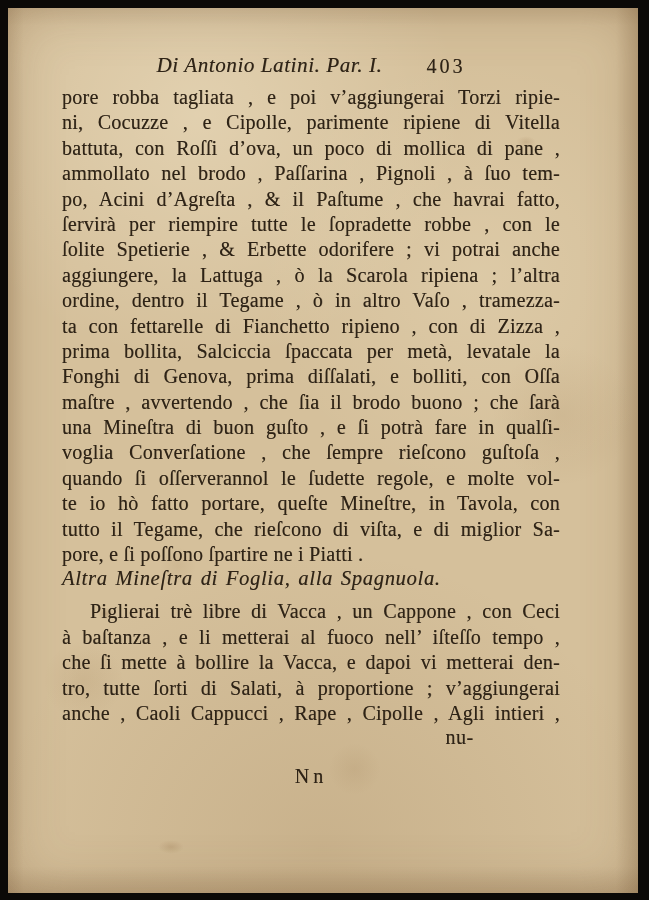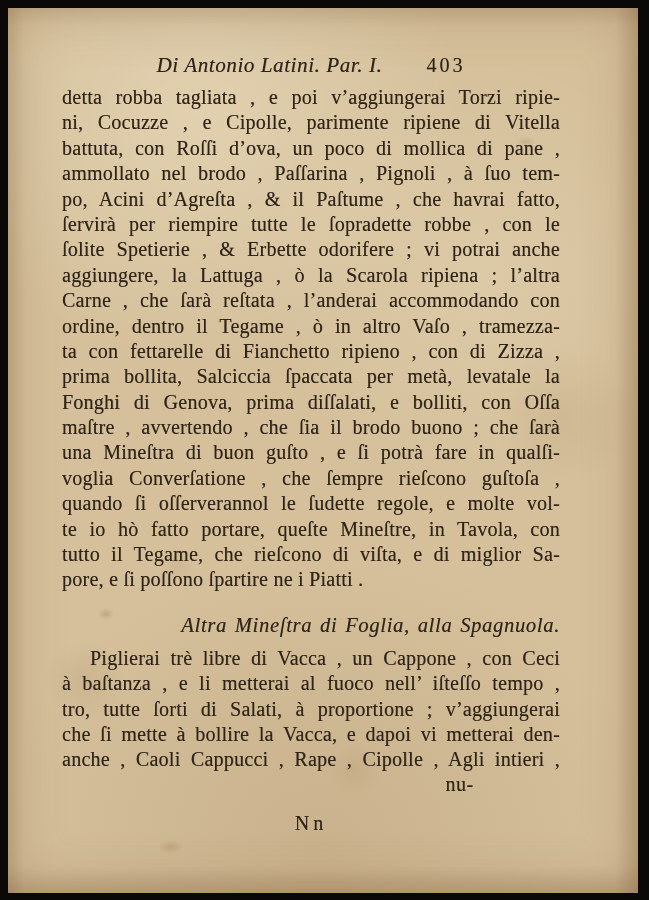--- a/index.html
+++ b/index.html
@@ -49,21 +49,21 @@
     left: 54px; top: 0;
     width: 498px;
     color: #2e2316;
     text-shadow: 0.35px 0.35px 0.35px rgba(46,35,22,0.45);
   }
 
   .page-header {
     margin-top: 44px;
     display: flex;
     justify-content: center;
-    align-items: center;
+    align-items: flex-end;
     gap: 44px;
     height: 26px;
   }
   .running-title {
     font-style: italic;
     font-size: 21px;
     letter-spacing: 0.6px;
   }
   .page-number {
     font-size: 20px;
@@ -83,27 +83,26 @@
     overflow: hidden;
   }
   .line.para-end {
     text-align-last: left;
   }
   .line.indent-first {
     text-indent: 28px;
   }
 
   .section-heading {
-    margin-top: 21px;
     height: 26px;
     font-style: italic;
     font-size: 20.5px;
     letter-spacing: 0.7px;
     word-spacing: 2px;
-    text-align: right;
+    text-align: left;
   }
 
   .paragraph-2 { margin-top: 6px; }
 
   .page-footer {
     position: relative;
     height: 25.4px;
     font-size: 20px;
   }
   .signature-mark {
@@ -129,49 +128,48 @@
     <div class="stain s3"></div>
 
     <div class="text-block">
 
       <div class="page-header">
         <span class="running-title">Di Antonio Latini. Par. I.</span>
         <span class="page-number">403</span>
       </div>
 
       <div class="paragraph">
-        <div class="line">detta robba tagliata , e poi v’aggiungerai Torzi ripie-</div>
+        <div class="line">pore robba tagliata , e poi v’aggiungerai Torzi ripie-</div>
         <div class="line">ni, Cocuzze , e Cipolle, parimente ripiene di Vitella</div>
         <div class="line">battuta, con Roſſi d’ova, un poco di mollica di pane ,</div>
         <div class="line">ammollato nel brodo , Paſſarina , Pignoli , à ſuo tem-</div>
         <div class="line">po, Acini d’Agreſta , &amp; il Paſtume , che havrai fatto,</div>
         <div class="line">ſervirà per riempire tutte le ſopradette robbe , con le</div>
         <div class="line">ſolite Spetierie , &amp; Erbette odorifere ;  vi potrai anche</div>
         <div class="line">aggiungere, la Lattuga , ò la Scarola ripiena ;  l’altra</div>
-        <div class="line">Carne , che ſarà reſtata , l’anderai accommodando con</div>
         <div class="line">ordine, dentro il Tegame , ò in altro Vaſo , tramezza-</div>
         <div class="line">ta con fettarelle di Fianchetto ripieno ,  con di Zizza ,</div>
         <div class="line">prima bollita, Salciccia ſpaccata per metà, levatale la</div>
         <div class="line">Fonghi di Genova, prima diſſalati, e bolliti, con Oſſa</div>
         <div class="line">maſtre , avvertendo ,  che ſia il brodo buono ;  che ſarà</div>
         <div class="line">una Mineſtra di buon guſto ,  e ſi potrà fare in qualſi-</div>
         <div class="line">voglia Converſatione ,  che ſempre rieſcono  guſtoſa ,</div>
         <div class="line">quando ſi oſſerverannol le ſudette regole, e molte vol-</div>
         <div class="line">te io hò fatto portare, queſte Mineſtre, in Tavola, con</div>
         <div class="line">tutto il Tegame, che rieſcono di viſta, e di miglior Sa-</div>
         <div class="line para-end">pore, e ſi poſſono ſpartire ne i Piatti .</div>
       </div>
 
       <div class="section-heading">Altra Mineſtra di Foglia, alla Spagnuola.</div>
 
       <div class="paragraph paragraph-2">
         <div class="line indent-first">Piglierai trè libre di Vacca , un Cappone , con Ceci</div>
         <div class="line">à baſtanza ,  e li metterai al fuoco  nell’ iſteſſo  tempo ,</div>
+        <div class="line">che ſi mette à bollire la Vacca, e dapoi vi metterai den-</div>
         <div class="line">tro, tutte ſorti di Salati, à proportione ; v’aggiungerai</div>
-        <div class="line">che ſi mette à bollire la Vacca, e dapoi vi metterai den-</div>
         <div class="line">anche , Caoli Cappucci , Rape , Cipolle , Agli intieri ,</div>
       </div>
 
       <div class="page-footer">
         <span class="signature-mark">Nn</span>
         <span class="catchword">nu-</span>
       </div>
 
     </div>
   </div>

